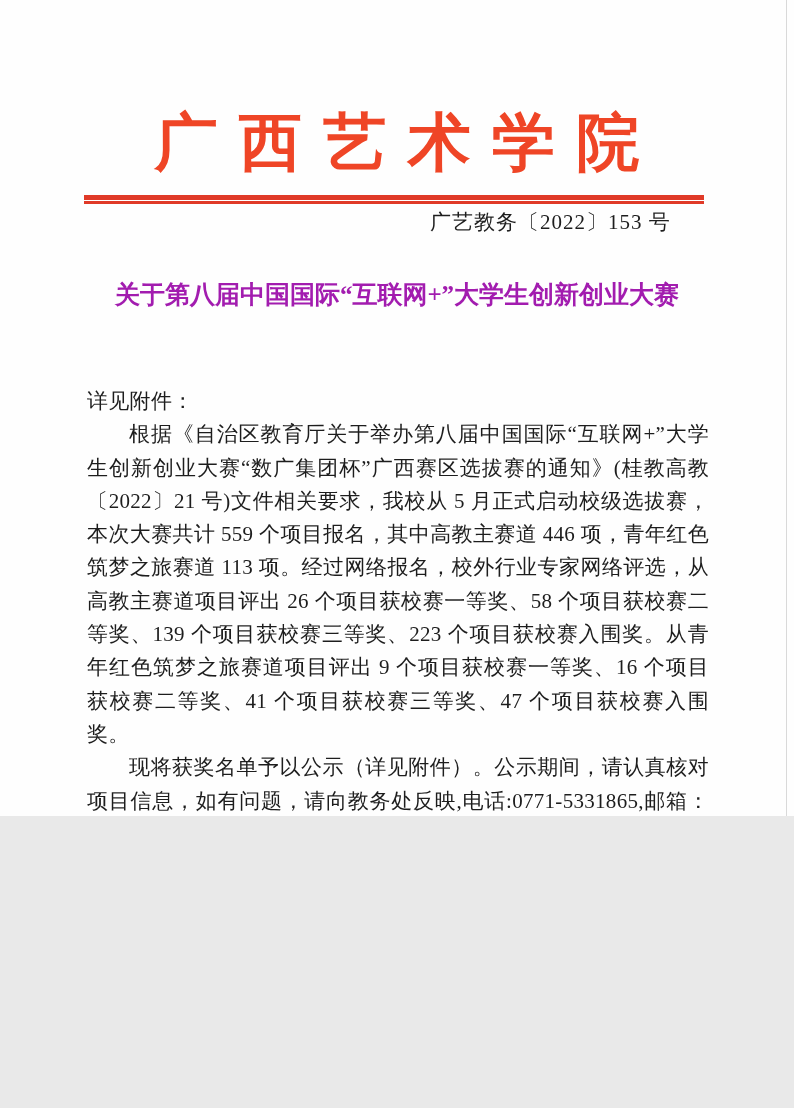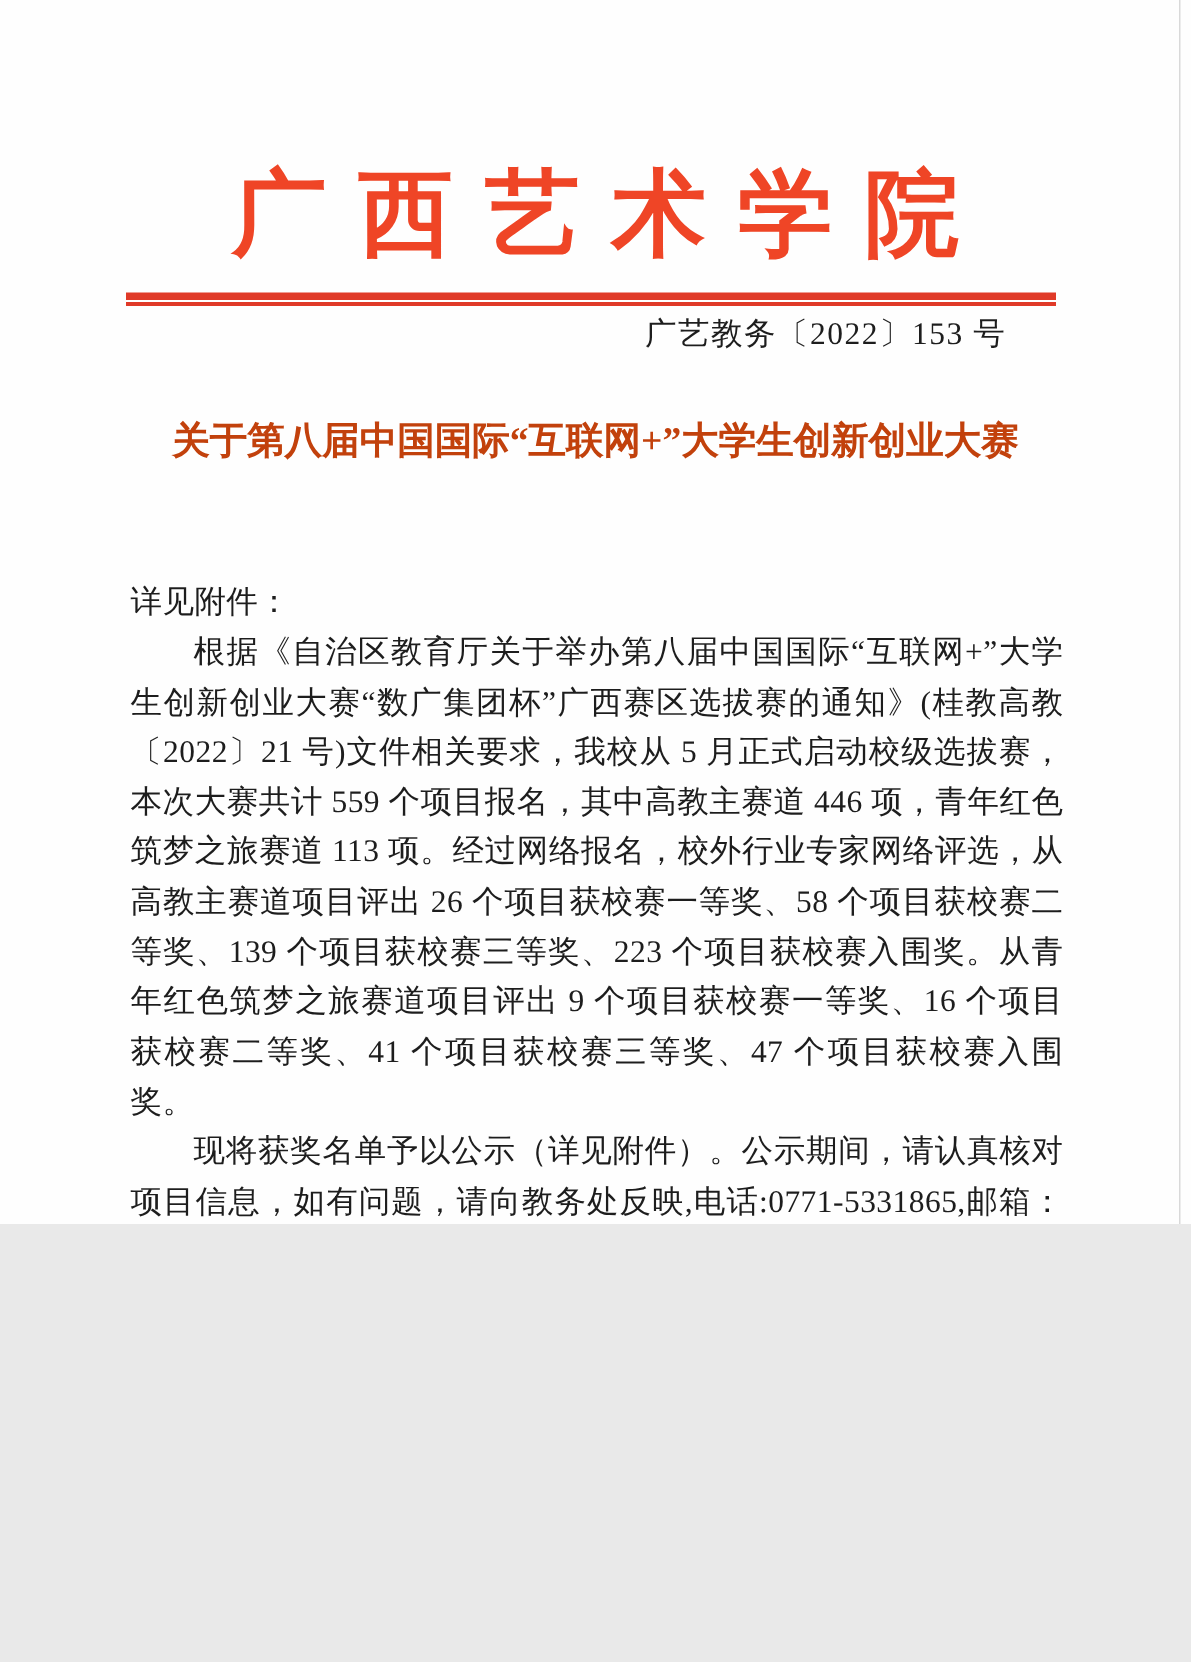--- a/index.html
+++ b/index.html
@@ -33,21 +33,21 @@
   }
   .doc-number{
     position:absolute;top:208px;left:430px;width:280px;
     font-size:21px;letter-spacing:1px;
     white-space:nowrap;
   }
   .doc-title{
     position:absolute;top:274px;left:0;width:100%;
     text-align:center;
     font-size:25px;font-weight:bold;line-height:41px;
-    color:#c2410c;
+    color:#a21caf;
   }
   .body-block{
     position:absolute;top:385px;left:87px;width:622px;
     font-size:21px;line-height:33.3px;
     text-align:justify;
     letter-spacing:0.3px;
   }
   .body-block p{margin:0;text-indent:2em;}
   .body-block .salutation{text-indent:0;}
   .attachment{

